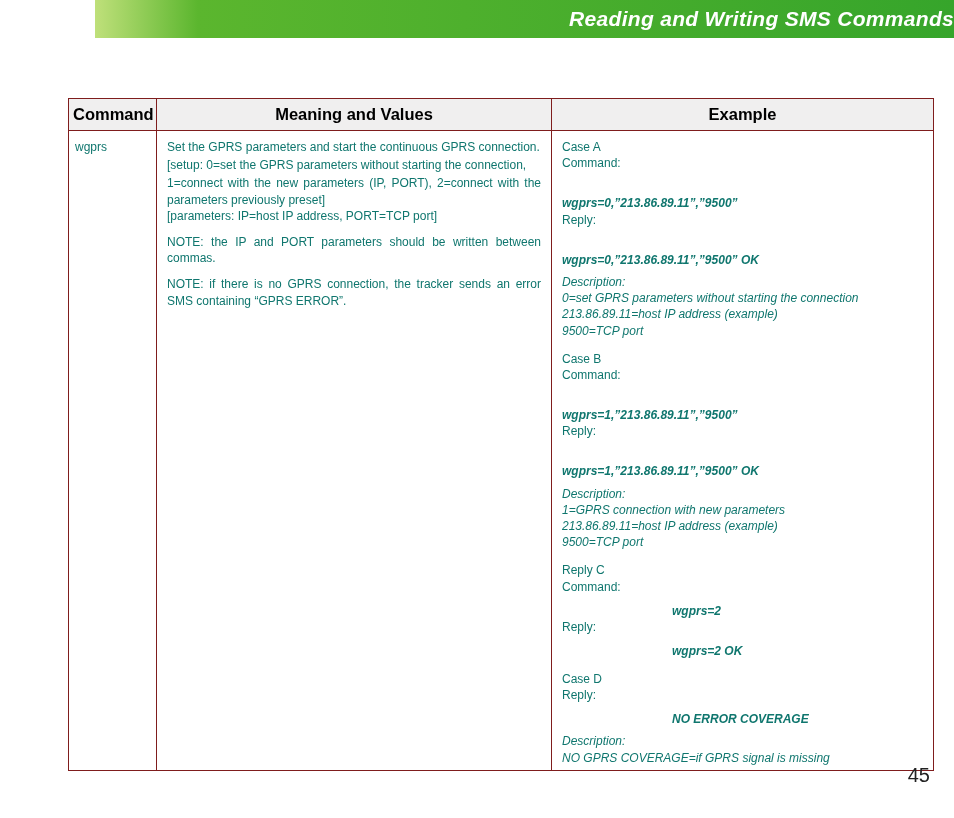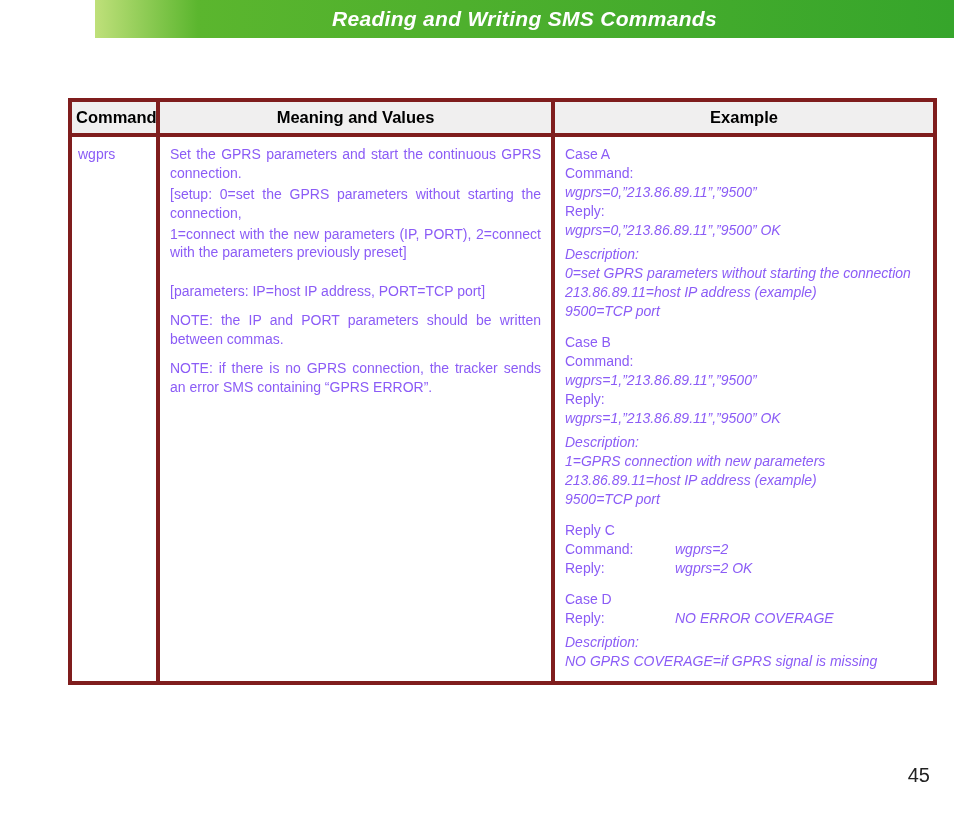--- a/index.html
+++ b/index.html
@@ -18,21 +18,21 @@
   }
   .header-green {
     position: absolute;
     left: 95px;
     right: 0;
     top: 0;
     height: 38px;
     background: linear-gradient(to right, #bfe07a 0%, #5bb62e 12%, #36a52b 100%);
     display: flex;
     align-items: center;
-    justify-content: center;
+    justify-content: flex-end;
   }
   .header-arc {
     position: absolute;
     left: 55px;
     top: 0;
     width: 80px;
     height: 38px;
     background: radial-gradient(ellipse 70px 38px at 0% 50%, #fff 48%, transparent 50%);
     z-index: 2;
   }
@@ -45,45 +45,45 @@
   }
   .page-wrap {
     padding: 60px 20px 0 68px;
   }
   table.cmd {
     border-collapse: collapse;
     width: 865px;
     table-layout: fixed;
   }
   table.cmd th, table.cmd td {
-    border: 4px solid #7f1d1d;
+    border: 1px solid #7f1d1d;
     vertical-align: top;
   }
   table.cmd th {
     background: #f0efef;
     font-weight: bold;
     font-size: 16.5px;
     padding: 6px 4px;
     text-align: center;
   }
   col.c1 { width: 88px; }
   col.c2 { width: 395px; }
   col.c3 { width: 382px; }
   td.cell {
-    padding: 8px 10px 10px 10px;
-    font-size: 14px;
-    color: #8b5cf6;
+    padding: 8px 10px 4px 10px;
+    font-size: 12px;
+    color: #0f766e;
     line-height: 1.35;
   }
   td.cell.command { padding-left: 6px; padding-right: 4px; }
   .para { margin-bottom: 10px; text-align: justify; }
   .para:last-child { margin-bottom: 0; }
   .case-block { margin-bottom: 12px; }
   .case-block:last-child { margin-bottom: 0; }
-  .bi { font-weight: normal; font-style: italic; }
+  .bi { font-weight: bold; font-style: italic; margin-top: 24px; }
   .it { font-style: italic; }
   .inline-row { display: flex; }
   .inline-row .lab { width: 110px; flex-shrink: 0; }
   .page-num {
     position: absolute;
     bottom: 31px;
     right: 24px;
     font-size: 20px;
     color: #222;
   }
@@ -111,21 +111,21 @@
         <th>Meaning and Values</th>
         <th>Example</th>
       </tr>
     </thead>
     <tbody>
       <tr>
         <td class="cell command">wgprs</td>
         <td class="cell">
           <div class="para" style="margin-bottom:2px;">Set the GPRS parameters and start the continuous GPRS connection.</div>
           <div class="para" style="margin-bottom:2px;">[setup: 0=set the GPRS parameters without starting the connection,</div>
-          <div class="para" style="margin-bottom:20px;">1=connect with the new parameters (IP, PORT), 2=connect with the parameters previously preset]</div>
+          <div class="para" style="margin-bottom:0;">1=connect with the new parameters (IP, PORT), 2=connect with the parameters previously preset]</div>
           <div class="para">[parameters: IP=host IP address, PORT=TCP port]</div>
           <div class="para">NOTE: the IP and PORT parameters should be written between commas.</div>
           <div class="para">NOTE: if there is no GPRS connection, the tracker sends an error SMS containing “GPRS ERROR”.</div>
         </td>
         <td class="cell">
 
           <div class="case-block">
             <div>Case A</div>
             <div>Command:</div>
             <div class="bi">wgprs=0,”213.86.89.11”,”9500”</div>

